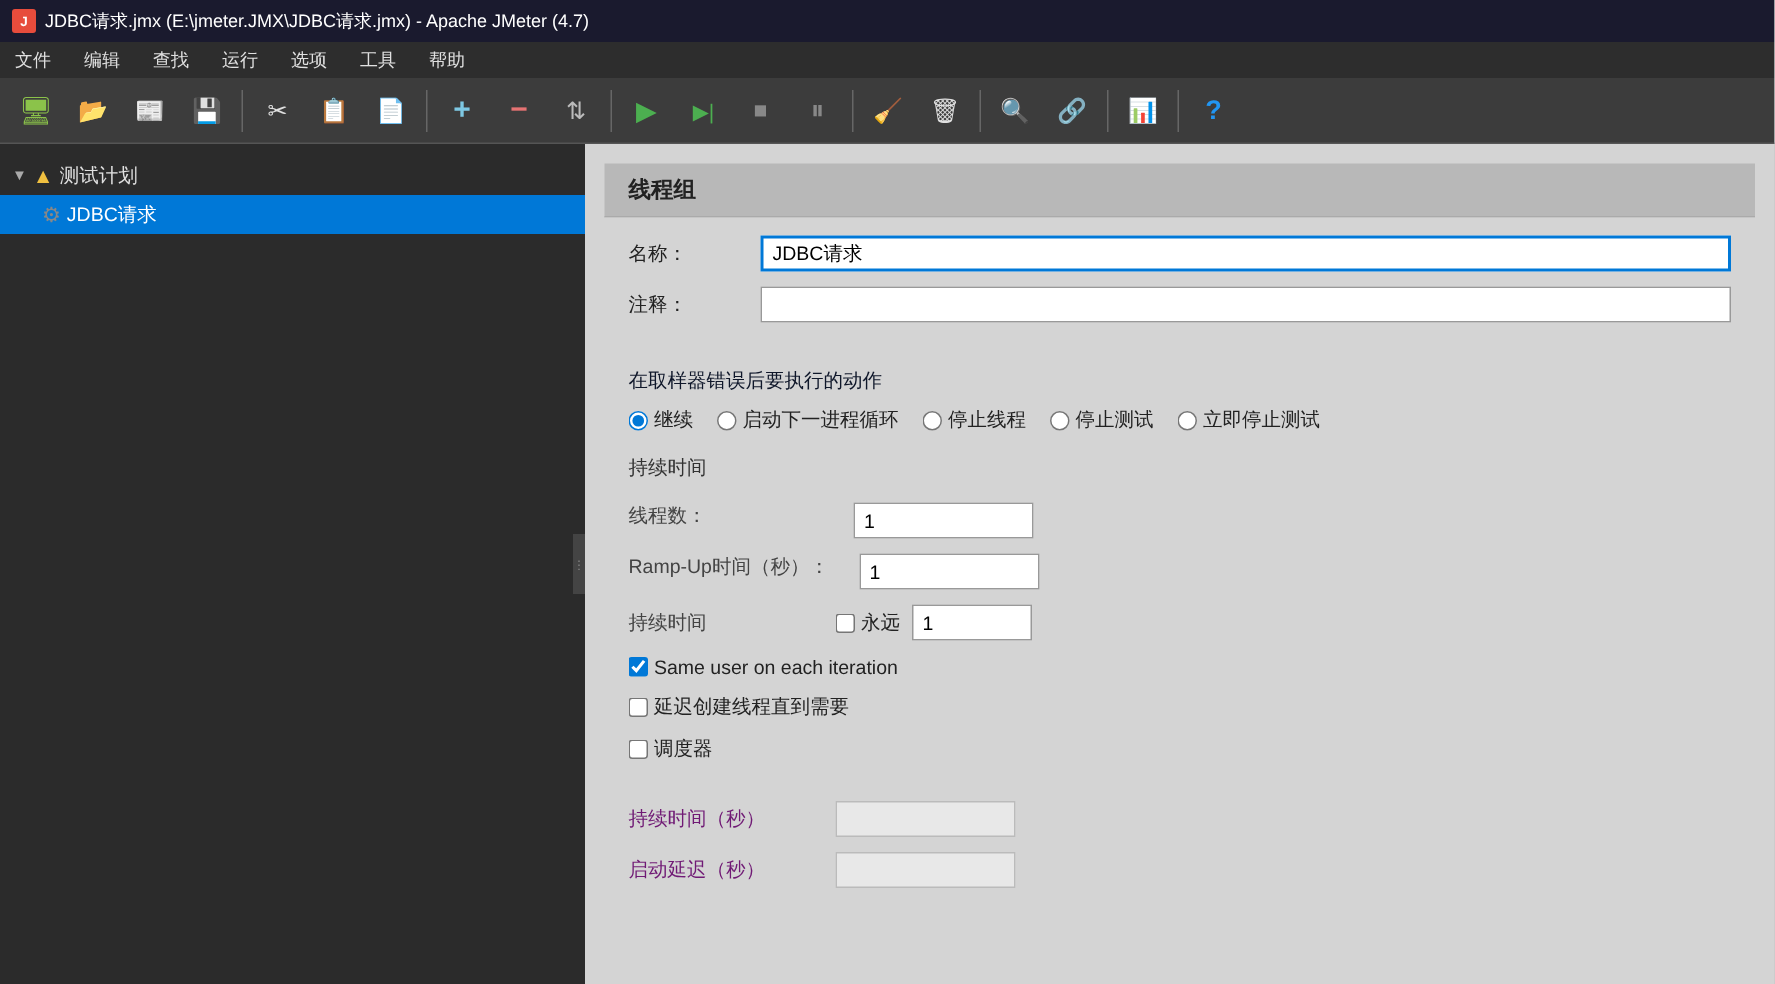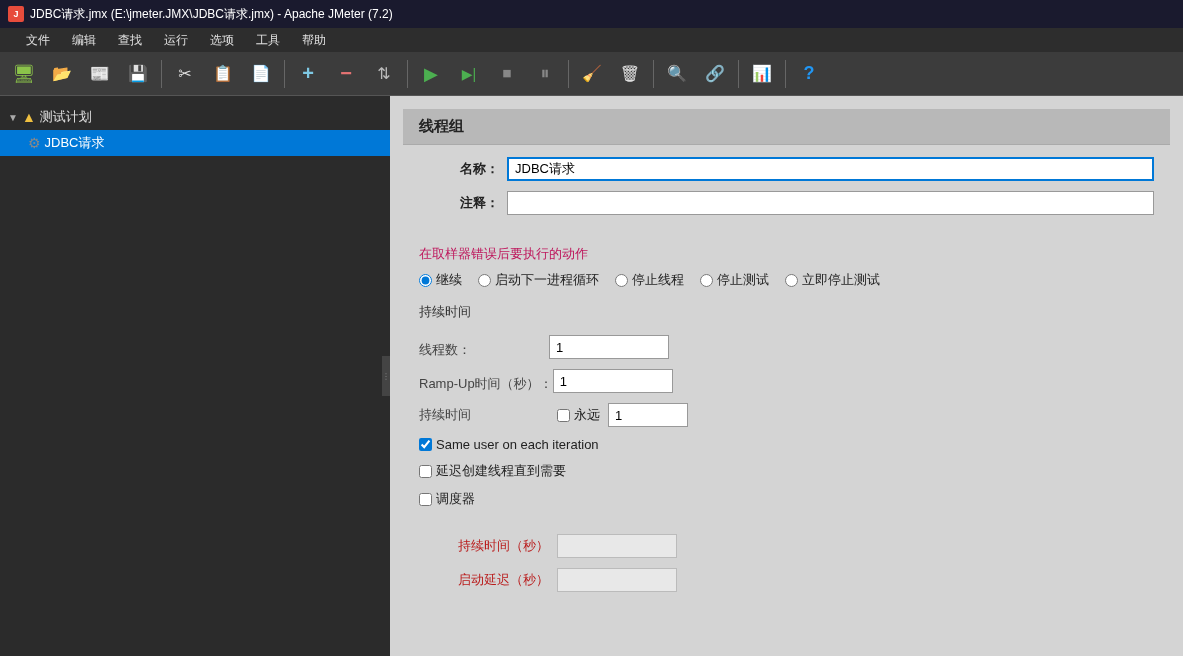--- a/index.html
+++ b/index.html
@@ -35,21 +35,21 @@
       color: #fff;
       font-weight: bold;
     }
 
     
     .menu-bar {
       background: #2d2d2d;
       height: 24px;
       display: flex;
       align-items: center;
-      padding: 0 16px;
+      padding: 0 0;
       gap: 2px;
     }
     .menu-item {
       color: #e0e0e0;
       padding: 2px 10px;
       font-size: 12px;
       cursor: pointer;
       border-radius: 2px;
     }
 
@@ -156,44 +156,43 @@
 
     .form-row {
       display: flex;
       align-items: center;
       margin-bottom: 10px;
       gap: 8px;
     }
     .form-label {
       color: #222;
       min-width: 80px;
-      text-align: right;
+      text-align: left;
       flex-shrink: 0;
-      font-weight: bold;
     }
     .form-input {
       flex: 1;
       height: 24px;
       background: #fff;
       border: 1px solid #999;
       padding: 2px 6px;
       font-size: 13px;
       font-family: inherit;
       outline: none;
     }
     .form-input.active-border {
       border: 2px solid #0078d7;
     }
 
     
     .error-section {
       padding: 8px 16px 4px 16px;
     }
     .error-section-title {
-      color: #be185d;
+      color: #0f172a;
       margin-bottom: 8px;
       font-size: 13px;
     }
     .radio-group {
       display: flex;
       align-items: flex-start;
       gap: 16px;
       flex-wrap: wrap;
     }
     .radio-item {
@@ -216,23 +215,23 @@
     }
     .thread-section-title {
       color: #333;
       font-size: 13px;
       margin-bottom: 10px;
       padding-bottom: 4px;
     }
 
     .thread-form-row {
       display: flex;
-      align-items: flex-end;
+      align-items: flex-start;
       margin-bottom: 10px;
-      gap: 0;
+      gap: 20px;
     }
     .thread-form-label {
       color: #444;
       min-width: 130px;
       text-align: left;
       flex-shrink: 0;
     }
     .thread-input {
       width: 120px;
       height: 24px;
@@ -272,42 +271,41 @@
     .duration-section {
       padding: 6px 16px;
     }
     .duration-row {
       display: flex;
       align-items: center;
       gap: 8px;
       margin-bottom: 10px;
     }
     .duration-label {
-      color: #b91c1c;
+      color: #701a75;
       min-width: 130px;
-      text-align: right;
     }
     .duration-input {
       width: 120px;
       height: 24px;
       background: #e8e8e8;
       border: 1px solid #bbb;
       padding: 2px 6px;
       font-size: 13px;
       font-family: inherit;
       outline: none;
       color: #888;
     }
   </style>
 </head>
 <body>
 
 <div class="title-bar">
   <span class="title-bar-icon">J</span>
-  <span>JDBC请求.jmx (E:\jmeter.JMX\JDBC请求.jmx) - Apache JMeter (7.2)</span>
+  <span>JDBC请求.jmx (E:\jmeter.JMX\JDBC请求.jmx) - Apache JMeter (4.7)</span>
 </div>
 
 <div class="menu-bar">
   <span class="menu-item">文件</span>
   <span class="menu-item">编辑</span>
   <span class="menu-item">查找</span>
   <span class="menu-item">运行</span>
   <span class="menu-item">选项</span>
   <span class="menu-item">工具</span>
   <span class="menu-item">帮助</span>

